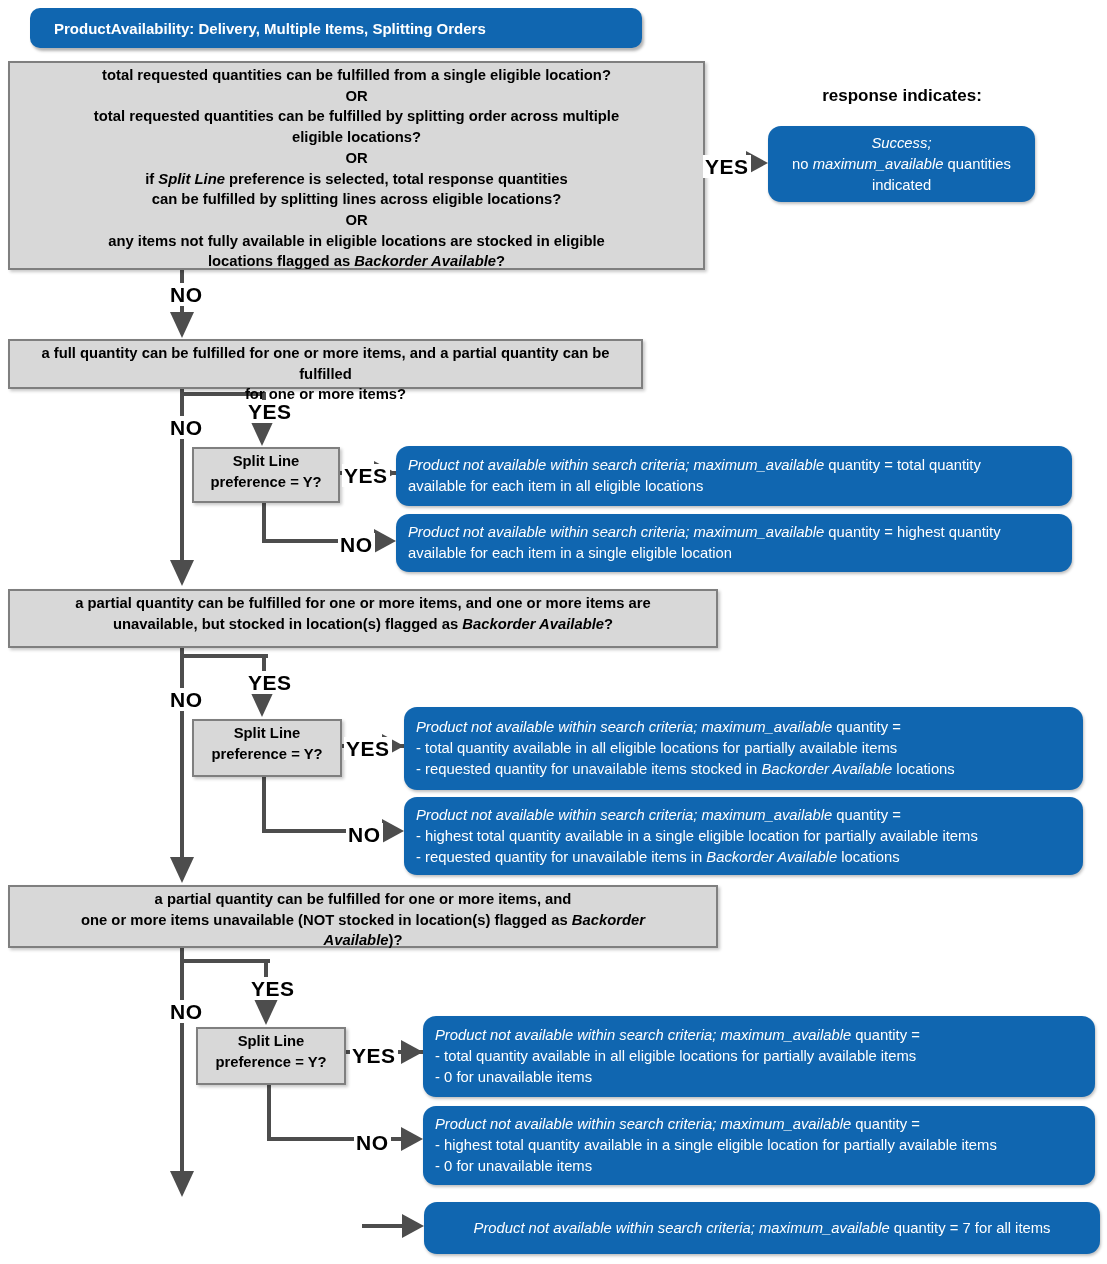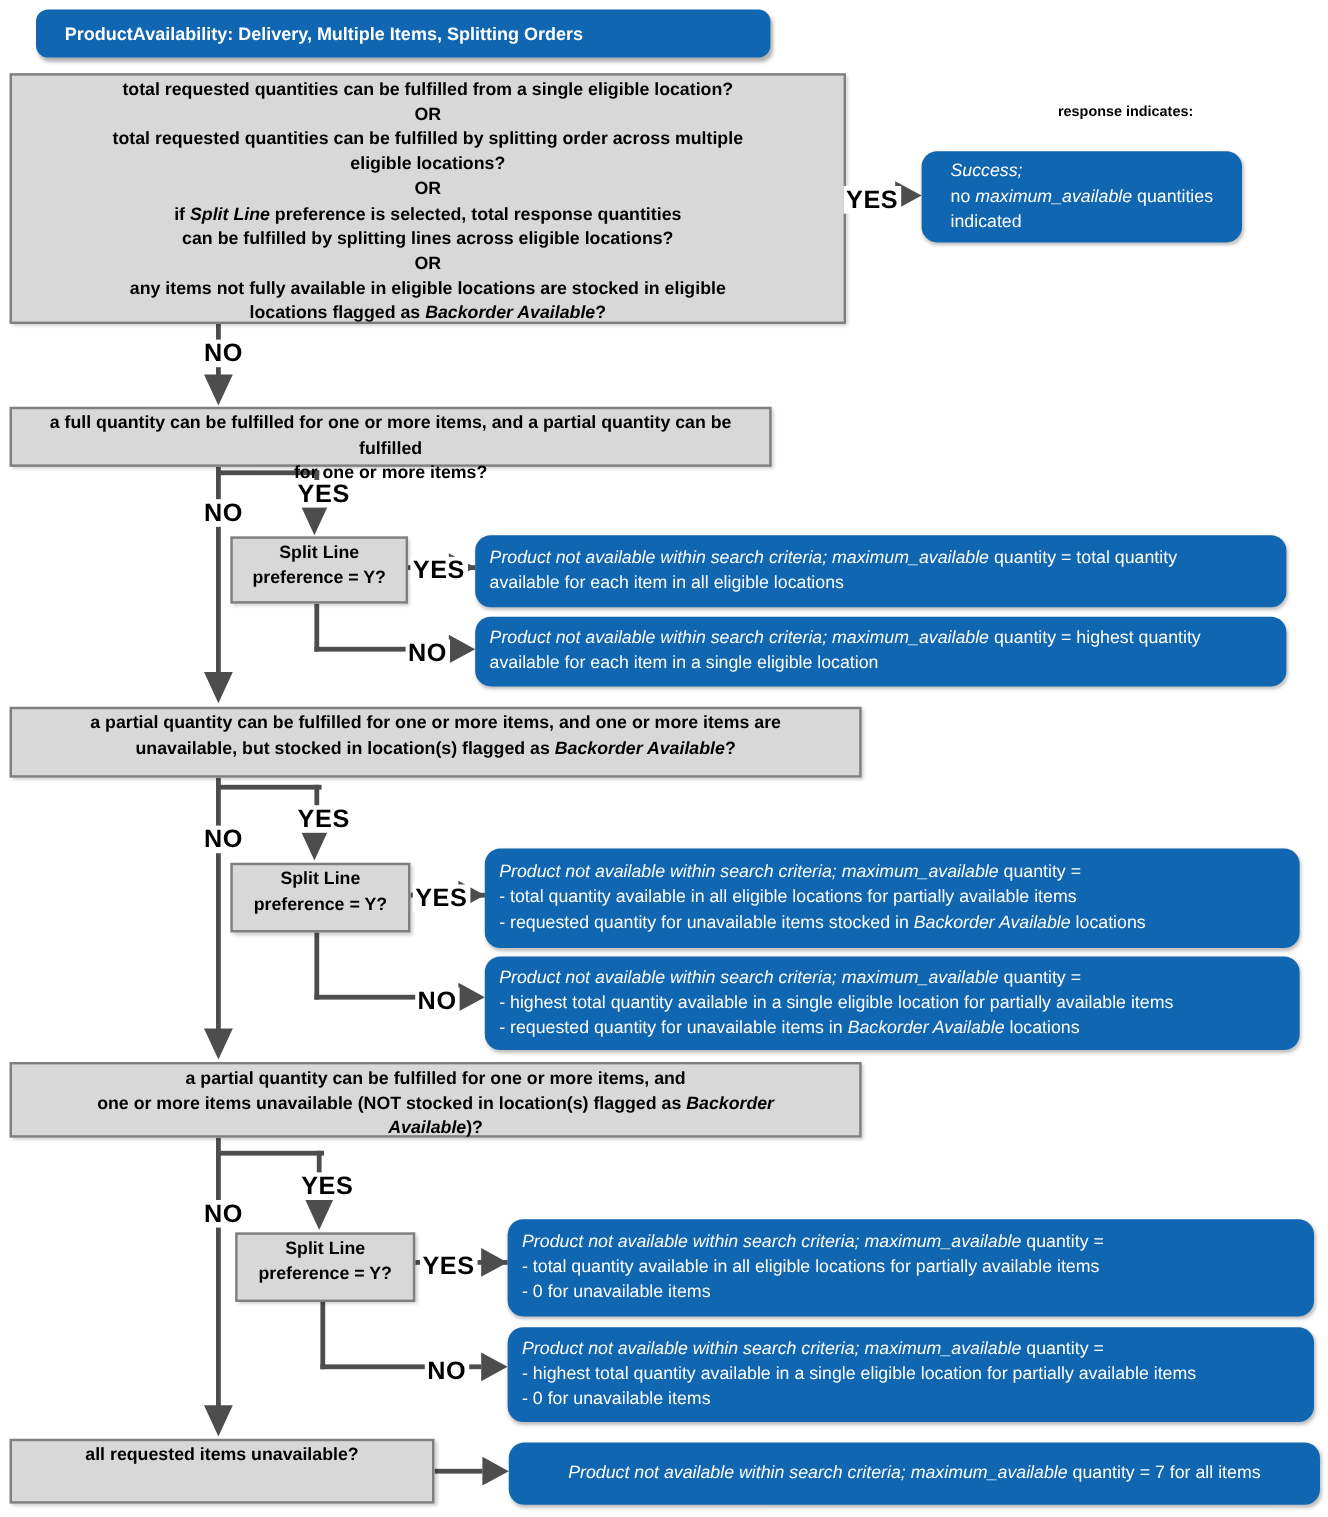--- a/index.html
+++ b/index.html
@@ -21,26 +21,26 @@
     font-weight:bold; font-size:14.8px; line-height:1.40; text-align:center;
     box-sizing:border-box; box-shadow:2px 2px 3px rgba(0,0,0,0.22); z-index:2;
     padding:2px 6px;
   }
   .blue {
     position:absolute; background:var(--blue,#1066B0); color:#fff;
     border-radius:13px; font-size:14.8px; line-height:1.42;
     display:flex; align-items:center; box-sizing:border-box; z-index:2;
     padding:4px 12px; box-shadow:1px 2px 3px rgba(0,0,0,0.25);
   }
-  .blue.center { justify-content:center; text-align:left; }
+  .blue.center { justify-content:center; text-align:center; }
   .blue.left   { justify-content:flex-start; text-align:left; }
   .rich { white-space:pre-line; }
   .resp-header {
-    position:absolute; left:806px; top:86px; width:264px; text-align:center;
-    font-weight:bold; font-size:12px; z-index:2;
+    position:absolute; left:770px; top:86px; width:264px; text-align:center;
+    font-weight:bold; font-size:17px; z-index:2;
   }
   .vline,.hline { position:absolute; background:var(--connector,#4D4D4D); z-index:1; }
   .tri-d {
     position:absolute; width:0; height:0; z-index:1;
     border-left:12px solid transparent; border-right:12px solid transparent;
     border-top:26px solid var(--connector,#4D4D4D);
   }
   .tri-r {
     position:absolute; width:0; height:0; z-index:1;
     border-top:12px solid transparent; border-bottom:12px solid transparent;
@@ -195,23 +195,20 @@
   <div class="vline" style="left:267px;top:1085px;width:4px;height:56px;"></div>
   <div class="hline" style="left:267px;top:1137px;width:134px;height:4px;"></div>
   <div class="lab" style="left:354px;top:1131px;">NO</div>
   <div class="tri-r" style="left:401px;top:1127px;"></div>
   <div class="blue left" style="left:423px;top:1106px;width:672px;height:79px;">
     <span class="rich"><i>Product not available within search criteria; maximum_available</i><span> quantity =
 - highest total quantity available in a single eligible  location for partially available items
 - 0 for unavailable items</span></span>
   </div>
 
-  <div class="qbox" style="left:8px;top:1199px;width:354px;height:54px;">
-    <span class="rich"><span>all requested items unavailable?</span></span>
-  </div>
 
   <div class="hline" style="left:362px;top:1224px;width:40px;height:4px;"></div>
   <div class="tri-r" style="left:402px;top:1214px;"></div>
   <div class="blue center" style="left:424px;top:1202px;width:676px;height:52px;">
     <span class="rich"><i>Product not available within search criteria; maximum_available</i><span> quantity = 7 for all items</span></span>
   </div>
 
 </div>
 
 </body></html>

